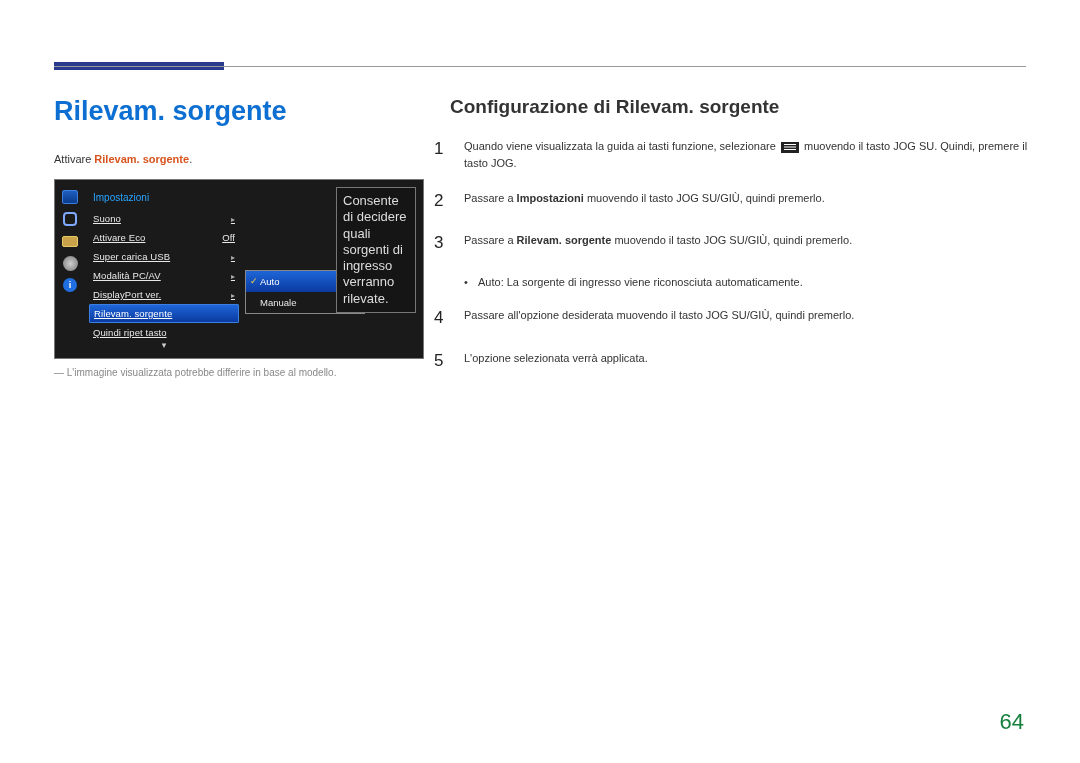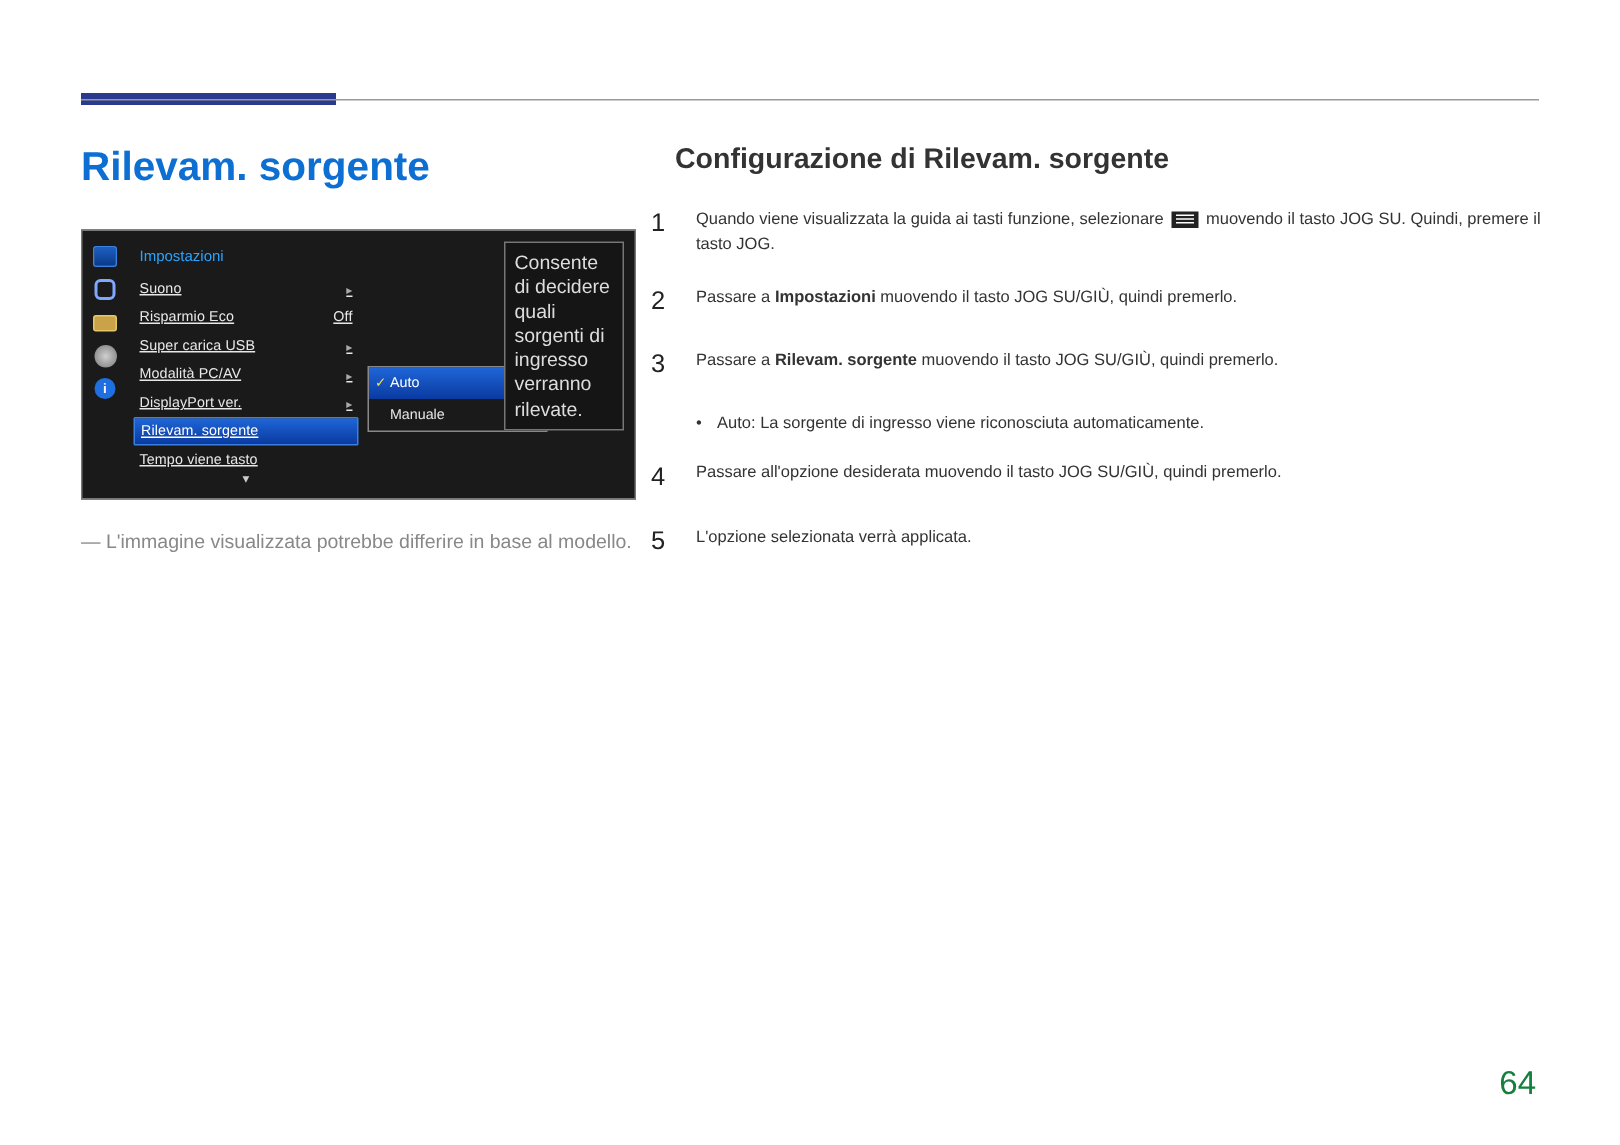--- a/index.html
+++ b/index.html
@@ -107,21 +107,21 @@
     width: 80px;
     background:#151515;
     border:1px solid #777;
     color:#ddd;
     font-size:13px;
     line-height:1.25;
     padding:5px 6px;
   }
 
   .note {
-    font-size: 13px; color:#888; margin-top: 20px;
+    font-size: 10px; color:#888; margin-top: 8px;
   }
   .note::before { content:"― "; color:#888; }
 
   
   .config-title { font-size:19px; font-weight:700; margin-bottom:18px;margin-left:16px; }
   .steps { list-style:none; }
   .step { display:flex; gap:18px; margin-bottom:16px; font-size:11px; line-height:1.55; }
   .step-num { font-size:17px; font-weight:400; width:12px; flex-shrink:0; color:#222; }
   .step-body { flex:1; padding-top:2px; }
   .step-body .b { font-weight:700; }
@@ -145,20 +145,23 @@
 </head>
 <body>
 
 <div class="top-marker"></div>
 <div class="top-rule"></div>
 
 <div class="page">
   <div class="left-col">
     <h1 class="feature-title">Rilevam. sorgente</h1>
 
+    <p class="activate-line">
+      <span>Attivare </span><span class="em">Rilevam. sorgente</span><span>.</span>
+    </p>
 
     <div class="osd">
       <div class="osd-row">
         <div class="osd-icons">
           <div class="osd-icon">
               <div class="ico ico-monitor"></div>
             </div>
           <div class="osd-icon">
               <div class="ico-ring"></div>
             </div>
@@ -172,40 +175,40 @@
               <div class="ico-info">i</div>
             </div>
         </div>
         <div class="osd-menu">
           <div class="osd-menu-title">Impostazioni</div>
           <div class="osd-item">
               <span>Suono</span>
               <span class="caret">▸</span>
             </div>
           <div class="osd-item">
-              <span>Risparmio Eco</span>
+              <span>Attivare Eco</span>
               <span>Off</span>
             </div>
           <div class="osd-item">
               <span>Super carica USB</span>
               <span class="caret">▸</span>
             </div>
           <div class="osd-item">
               <span>Modalità PC/AV</span>
               <span class="caret">▸</span>
             </div>
           <div class="osd-item">
               <span>DisplayPort ver.</span>
               <span class="caret">▸</span>
             </div>
           <div class="osd-item selected">
               <span>Rilevam. sorgente</span>
             </div>
           <div class="osd-item">
-              <span>Tempo viene tasto</span>
+              <span>Quindi ripet tasto</span>
             </div>
           <div class="osd-downarrow">▾</div>
         </div>
       </div>
 
       <div class="osd-submenu">
         <div class="osd-sub-item selected">Auto</div>
         <div class="osd-sub-item">Manuale</div>
       </div>
 

